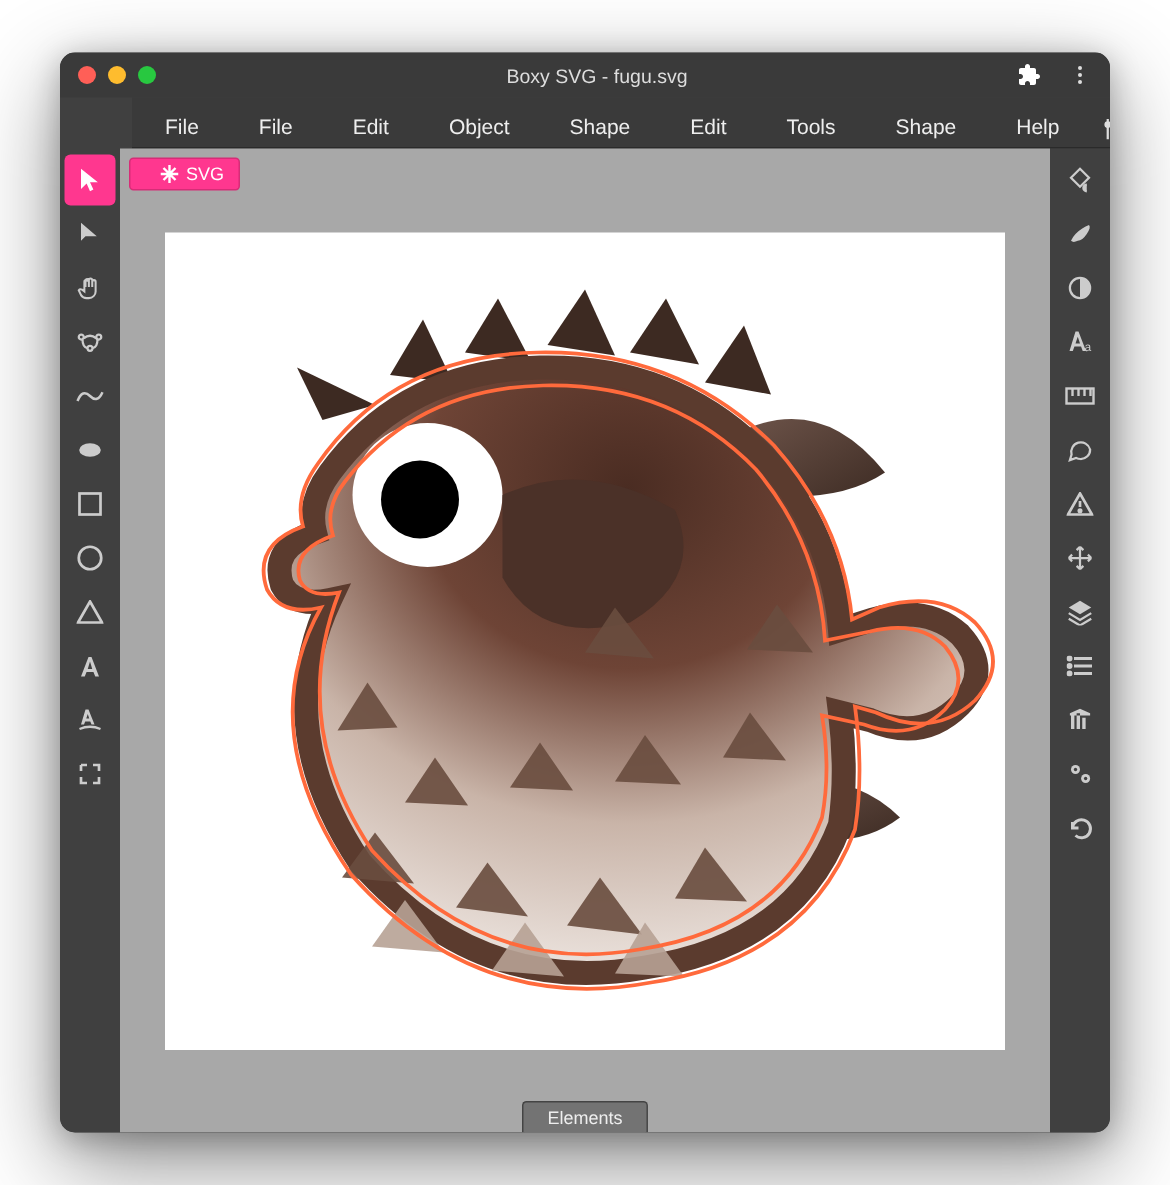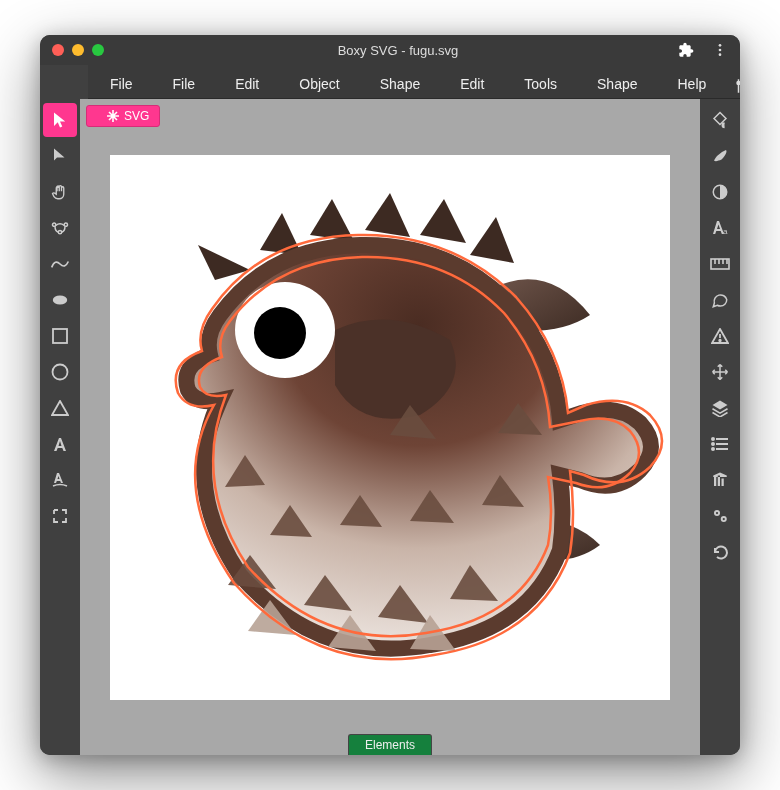--- a/index.html
+++ b/index.html
@@ -134,21 +134,21 @@
     height: 545px;
     background: #fff;
     position: relative;
   }
   .artboard svg { width: 100%; height: 100%; display: block; }
   .bottom-tab {
     position: absolute;
     bottom: 0;
     left: 50%;
     transform: translateX(-50%);
-    background: #15803d;
+    background: #737373;
     color: #eee;
     font-size: 12px;
     padding: 3px 16px;
     border: 1px solid #444;
     border-bottom: none;
     border-radius: 3px 3px 0 0;
   }
 </style>
 </head>
 <body>

